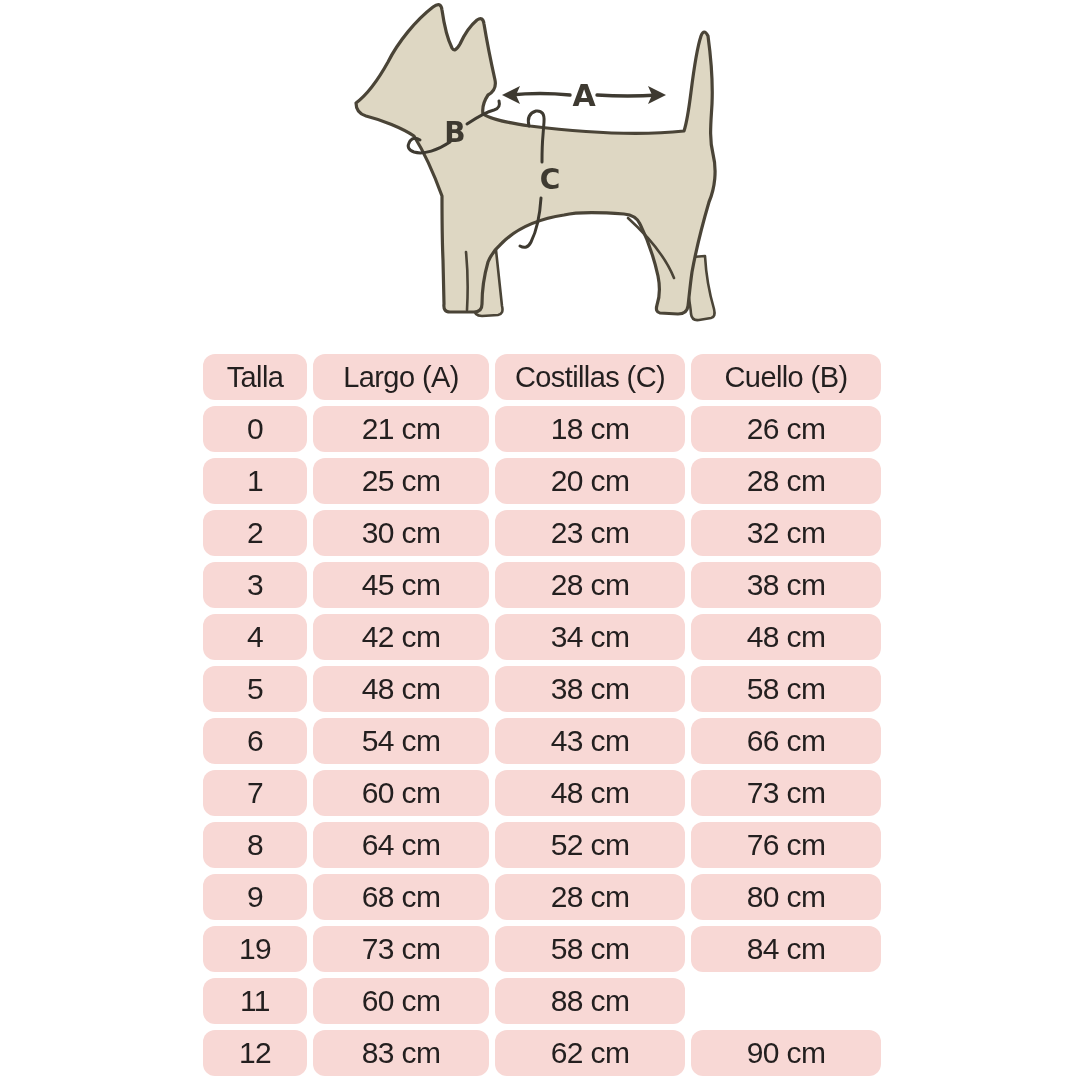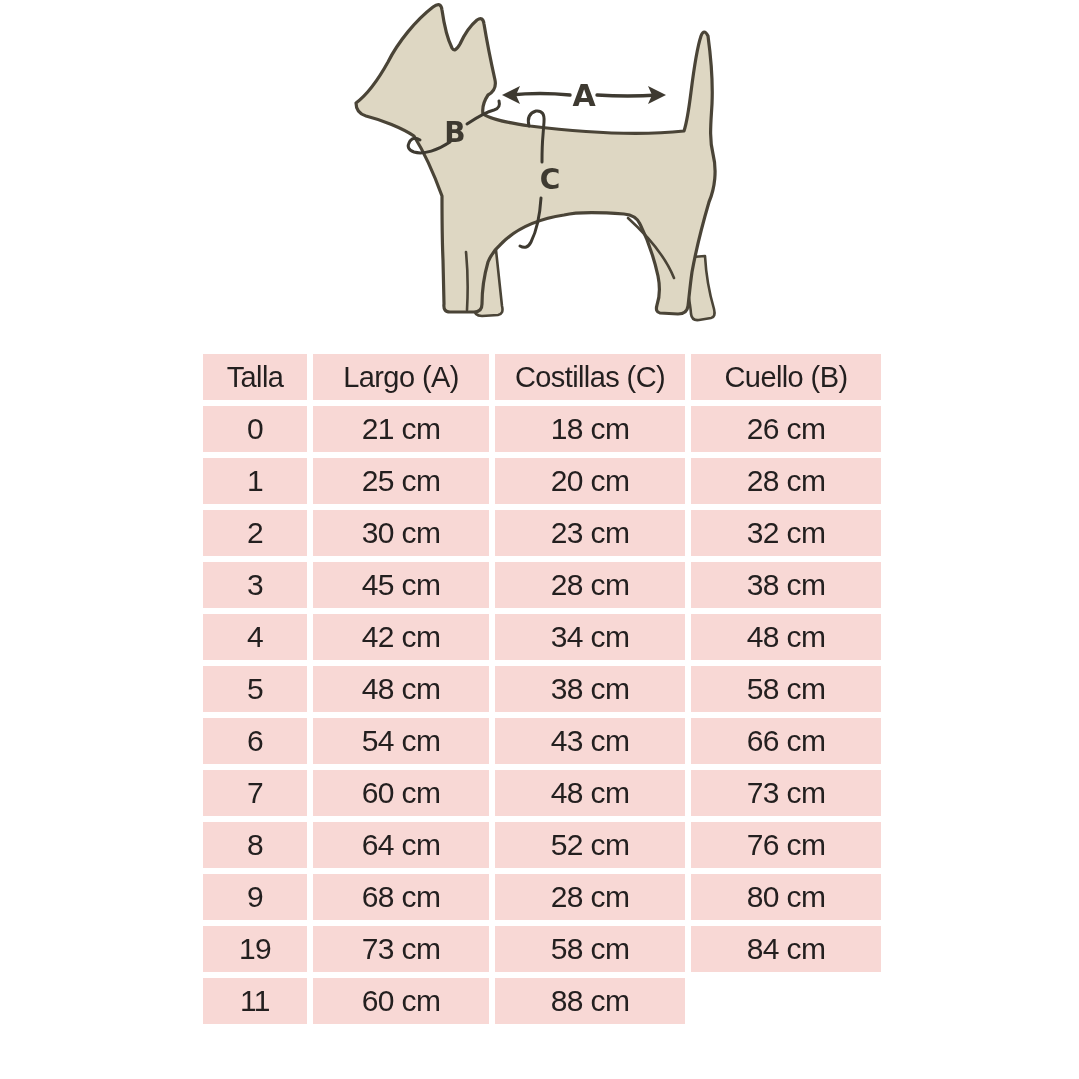--- a/index.html
+++ b/index.html
@@ -37,20 +37,21 @@
   .cell {
     background: var(--cell-pink, #f8d8d5);
     height: 46px;
     display: flex;
     align-items: center;
     justify-content: center;
     font-size: 30px;
     letter-spacing: -0.6px;
     color: var(--text, #231f1f);
     white-space: nowrap;
+    border-radius: 12px;
   }
   .trow.header .cell { font-size: 29px; }
 
   .anno-text {
     font-family: "DejaVu Sans", sans-serif;
     font-weight: bold;
     fill: var(--annotation, #3e3a31);
   }
 </style>
 </head>
@@ -201,16 +202,22 @@
           <div class="cell">19</div>
           <div class="cell">73 cm</div>
           <div class="cell">58 cm</div>
           <div class="cell">84 cm</div>
         </div>
         <div class="trow">
           <div class="cell">11</div>
           <div class="cell">60 cm</div>
           <div class="cell">88 cm</div>
         </div>
+        <div class="trow">
+          <div class="cell">12</div>
+          <div class="cell">83 cm</div>
+          <div class="cell">62 cm</div>
+          <div class="cell">90 cm</div>
+        </div>
       </div>
   </div>
 
 </div>
 
 </body></html>

